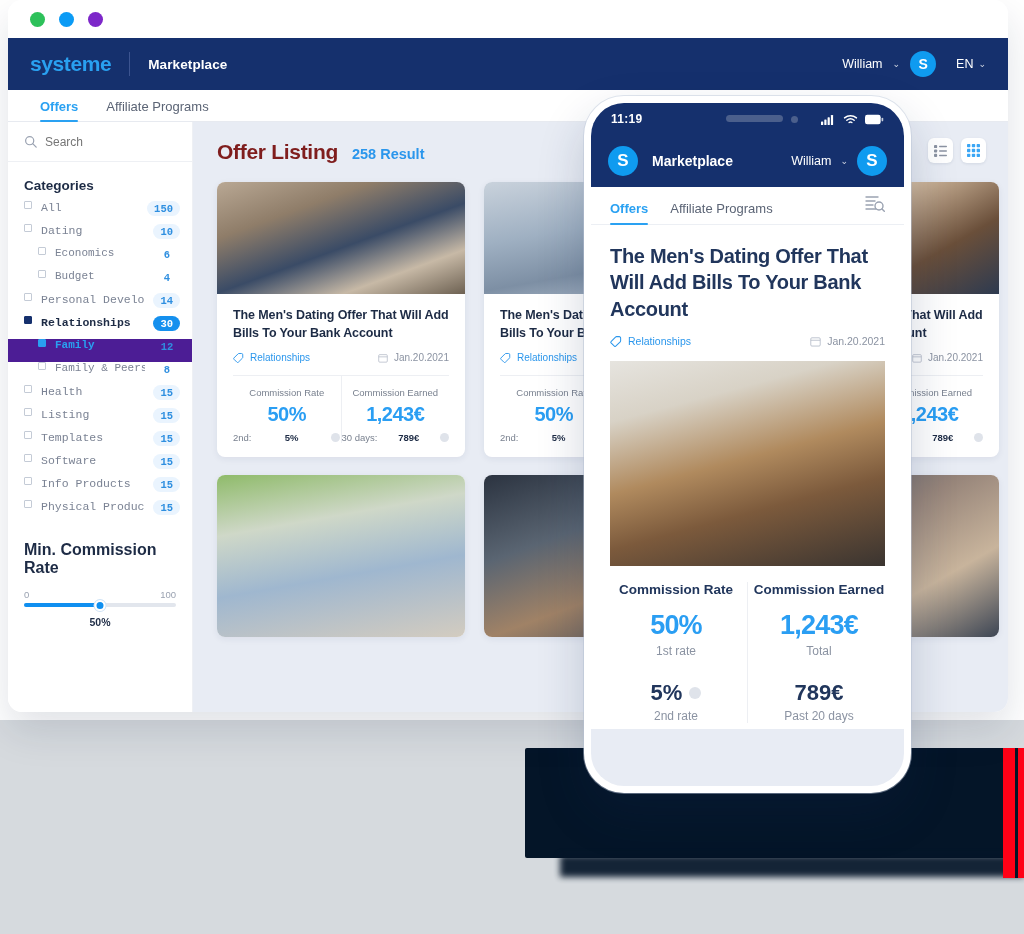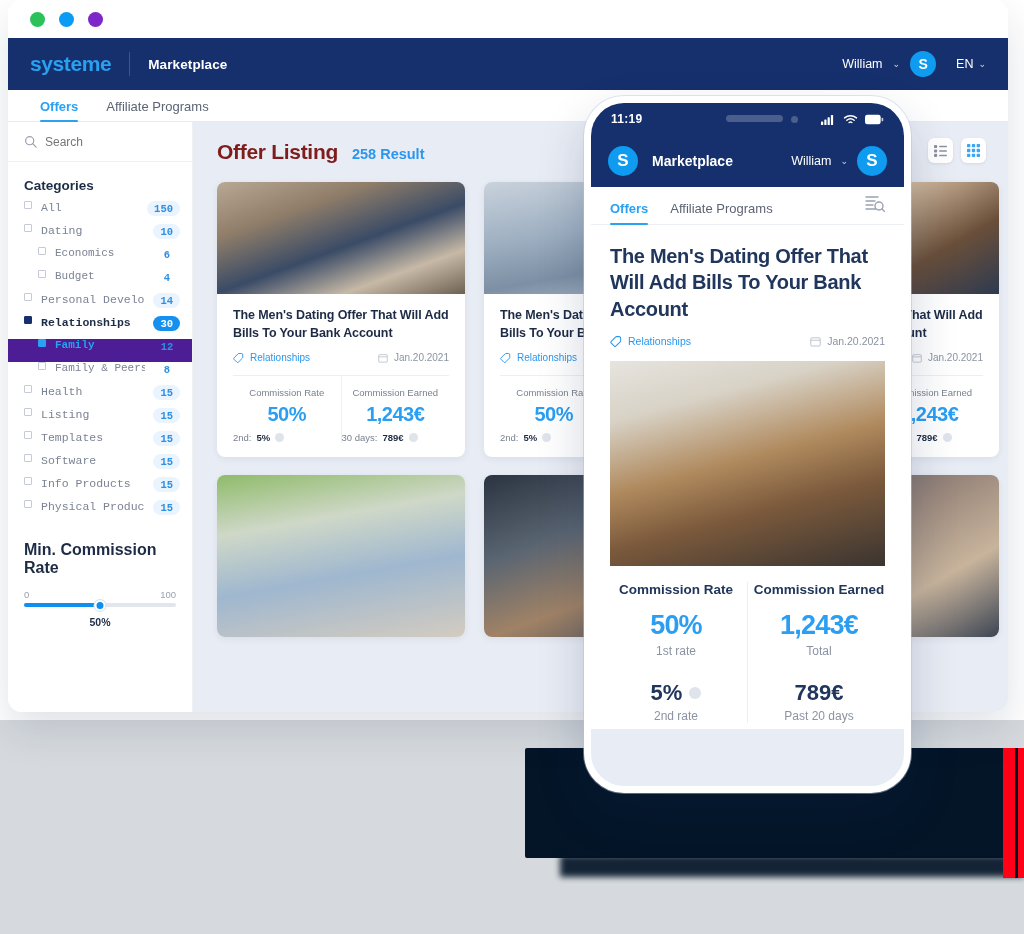--- a/index.html
+++ b/index.html
@@ -105,21 +105,21 @@
   .card-title { font-size:12.5px; font-weight:700; color:#1d2b45; line-height:1.45; letter-spacing:-.1px; }
   .card-meta { display:flex; align-items:center; margin-top:10px; font-size:10px; }
   .card-cat { color:#2a96ec; display:flex; align-items:center; gap:6px; }
   .card-date { margin-left:auto; color:#8b93a2; display:flex; align-items:center; gap:6px; }
   .card-sep { height:1px; background:#edeff3; margin:12px 0 0 0; }
   .stats { display:flex; }
   .stat { flex:1; text-align:center; padding-top:11px; }
   .stat + .stat { border-left:1px solid #edeff3; }
   .stat-lab { font-size:9.5px; color:#79818f; }
   .stat-val { font-size:20px; font-weight:700; color:#2a9ef3; margin:5px 0 6px; letter-spacing:-.5px; }
-  .stat-sub { font-size:9.5px; color:#79818f; display:flex; align-items:center; justify-content:flex-start; gap:5px; }
+  .stat-sub { font-size:9.5px; color:#79818f; display:flex; align-items:center; justify-content:space-between; gap:5px; }
   .stat-sub b { color:#1d2b45; }
   .qm { width:9px; height:9px; border-radius:50%; background:#dfe3ea; display:inline-block; }
 
   .cards.row2 { margin-top:18px; }
   .card.imgonly { height:162px; }
   .card.imgonly .card-img { height:162px; }
 
   
   .phone {
     position:absolute; left:584px; top:96px; width:327px; height:697px;

